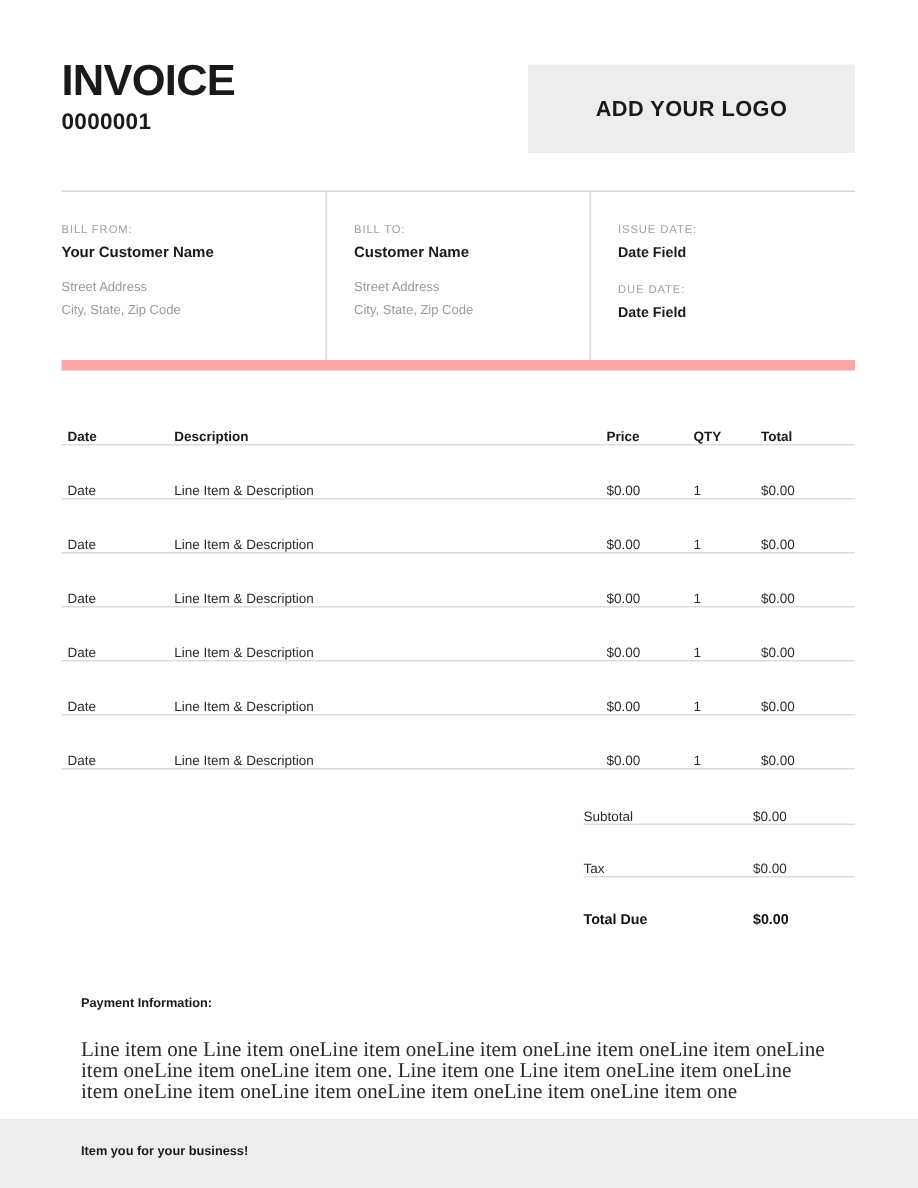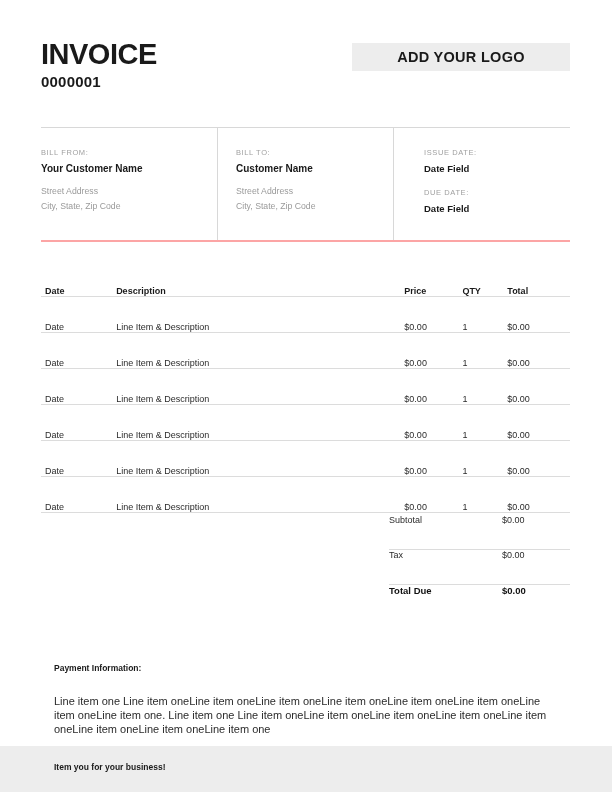--- a/index.html
+++ b/index.html
@@ -48,52 +48,52 @@
     font-size: 15px;
     font-weight: bold;
     letter-spacing: 0.2px;
     color: #1a1a1a;
   }
   .logo-box {
     position: absolute;
     left: 352px;
     top: 43px;
     width: 218px;
-    height: 28px;
+    height: 59px;
     background: #ededed;
     display: flex;
     align-items: center;
     justify-content: center;
   }
   .logo-box span {
     font-size: 14.5px;
     font-weight: bold;
     letter-spacing: 0.3px;
     color: #1a1a1a;
   }
 
   
   .address-band {
     position: absolute;
     left: 41px;
     top: 127px;
     width: 529px;
     height: 112px;
     border-top: 1px solid #d8d8d8;
-    border-bottom: 2px solid #fca5a5;
+    border-bottom: 7px solid #fca5a5;
     display: flex;
   }
   .addr-col {
     box-sizing: border-box;
     padding: 20px 0 0 0;
     position: relative;
   }
   .addr-col.c1 { width: 176px; padding-left: 0; }
   .addr-col.c2 { width: 176px; border-left: 1px solid #d8d8d8; padding-left: 18px; }
-  .addr-col.c3 { width: 177px; border-left: 1px solid #d8d8d8; padding-left: 30px; }
+  .addr-col.c3 { width: 177px; border-left: 1px solid #d8d8d8; padding-left: 18px; }
 
   .addr-label {
     font-size: 7.5px;
     letter-spacing: 0.6px;
     color: #a0a0a0;
     text-transform: uppercase;
     margin-bottom: 6px;
   }
   .addr-strong {
     font-size: 10px;
@@ -142,21 +142,21 @@
 
   
   .totals {
     position: absolute;
     left: 389px;
     top: 515px;
     width: 181px;
   }
   .trow {
     display: flex;
-    align-items: flex-start;
+    align-items: flex-end;
     height: 34px;
     border-bottom: 1px solid #dcdcdc;
     font-size: 9px;
     color: #2b2b2b;
   }
   .trow .lbl { width: 113px; }
   .trow .val { width: 68px; }
   .trow.grand {
     border-bottom: none;
     font-weight: bold;
@@ -171,23 +171,24 @@
     top: 663px;
     width: 500px;
   }
   .payment-title {
     font-size: 8.5px;
     font-weight: bold;
     color: #1a1a1a;
     margin-bottom: 21px;
   }
   .payment-body {
-    font-size: 11px;
+    font-size: 14px;
     line-height: 14px;
     color: #2b2b2b;
+    font-family: Liberation Serif, serif;
   }
 
   
   .footer {
     position: absolute;
     left: 0;
     bottom: 0;
     width: 612px;
     height: 46px;
     background: #ededed;

